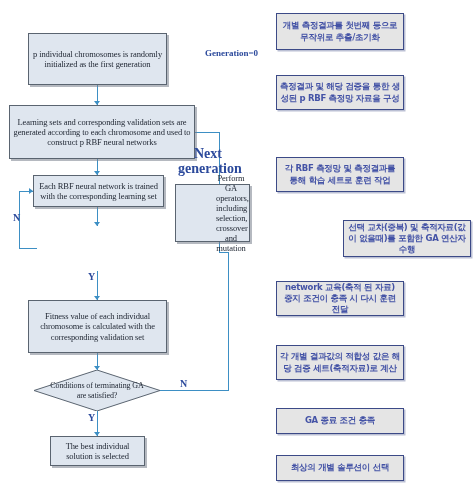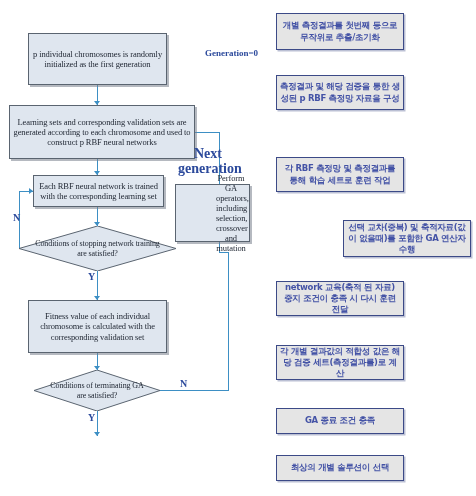--- a/index.html
+++ b/index.html
@@ -176,31 +176,28 @@
   </div>
 
   <div class="proc" style="left:33px; top:175px; width:131px; height:32px;">
     <span>Each RBF neural network is trained with the corresponding learning set</span>
   </div>
 
   <div class="proc" style="left:28px; top:300px; width:139px; height:53px;">
     <span>Fitness value of each individual chromosome is calculated with the corresponding validation set</span>
   </div>
 
+  <div class="proc" style="left:50px; top:436px; width:95px; height:30px;">
+    <span>The best individual solution is selected</span>
+  </div>
 
   <div class="proc" style="left:175px; top:184px; width:75px; height:58px;padding-left:40px;">
     <span>Perform GA operators, including selection, crossover and mutation</span>
   </div>
 
-  <div class="diamond-wrap" style="left:19px; top:226px; width:157px; height:45px;">
-    <svg class="diamond-shape" viewBox="0 0 157 45" preserveAspectRatio="none">
-      <polygon points="78.5,0 157,22.5 78.5,45 0,22.5" fill="#dfe6ef" stroke="#5a6470" stroke-width="1"></polygon>
-    </svg>
-    <div class="diamond-label">Conditions of stopping network training are satisfied?</div>
-  </div>
 
   <div class="diamond-wrap" style="left:34px; top:370px; width:126px; height:41px;">
     <svg class="diamond-shape" viewBox="0 0 126 41" preserveAspectRatio="none">
       <polygon points="63,0 126,20.5 63,41 0,20.5" fill="#dfe6ef" stroke="#5a6470" stroke-width="1"></polygon>
     </svg>
     <div class="diamond-label">Conditions of terminating GA are satisfied?</div>
   </div>
 
   <div class="branch" style="left:13px; top:212px;">N</div>
   <div class="branch" style="left:88px; top:271px;">Y</div>
@@ -228,21 +225,21 @@
 
   <div class="kbox" style="left:343px; top:220px; width:128px; height:37px;">
     <span>선택 교차(중복) 및 축적자료(값이 없을때)를 포함한 GA 연산자 수행</span>
   </div>
 
   <div class="kbox" style="left:276px; top:281px; width:128px; height:35px;">
     <span>network 교육(축적 된 자료) 중지 조건이 충족 시 다시 훈련 전달</span>
   </div>
 
   <div class="kbox" style="left:276px; top:345px; width:128px; height:35px;">
-    <span>각 개별 결과값의 적합성 값은 해당 검증 세트(측정결과를)로 계산</span>
+    <span>각 개별 결과값의 적합성 값은 해당 검증 세트(축적자료)로 계산</span>
   </div>
 
   <div class="kbox" style="left:276px; top:408px; width:128px; height:26px;">
     <span>GA 종료 조건 충족</span>
   </div>
 
   <div class="kbox" style="left:276px; top:455px; width:128px; height:26px;">
     <span>최상의 개별 솔루션이 선택</span>
   </div>
 

